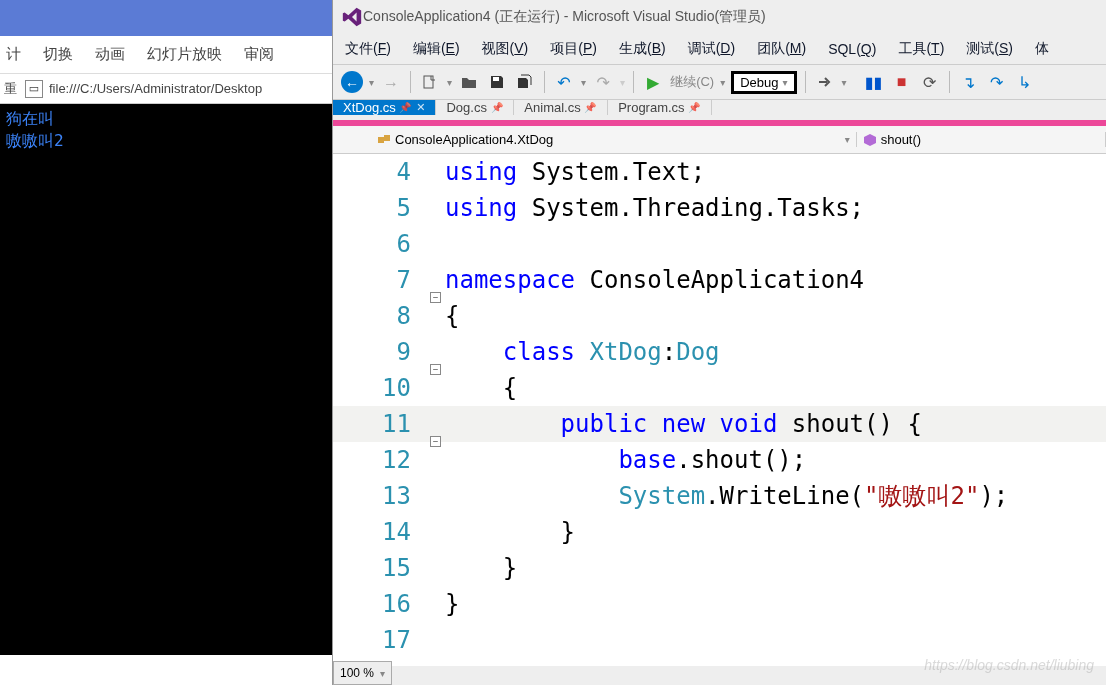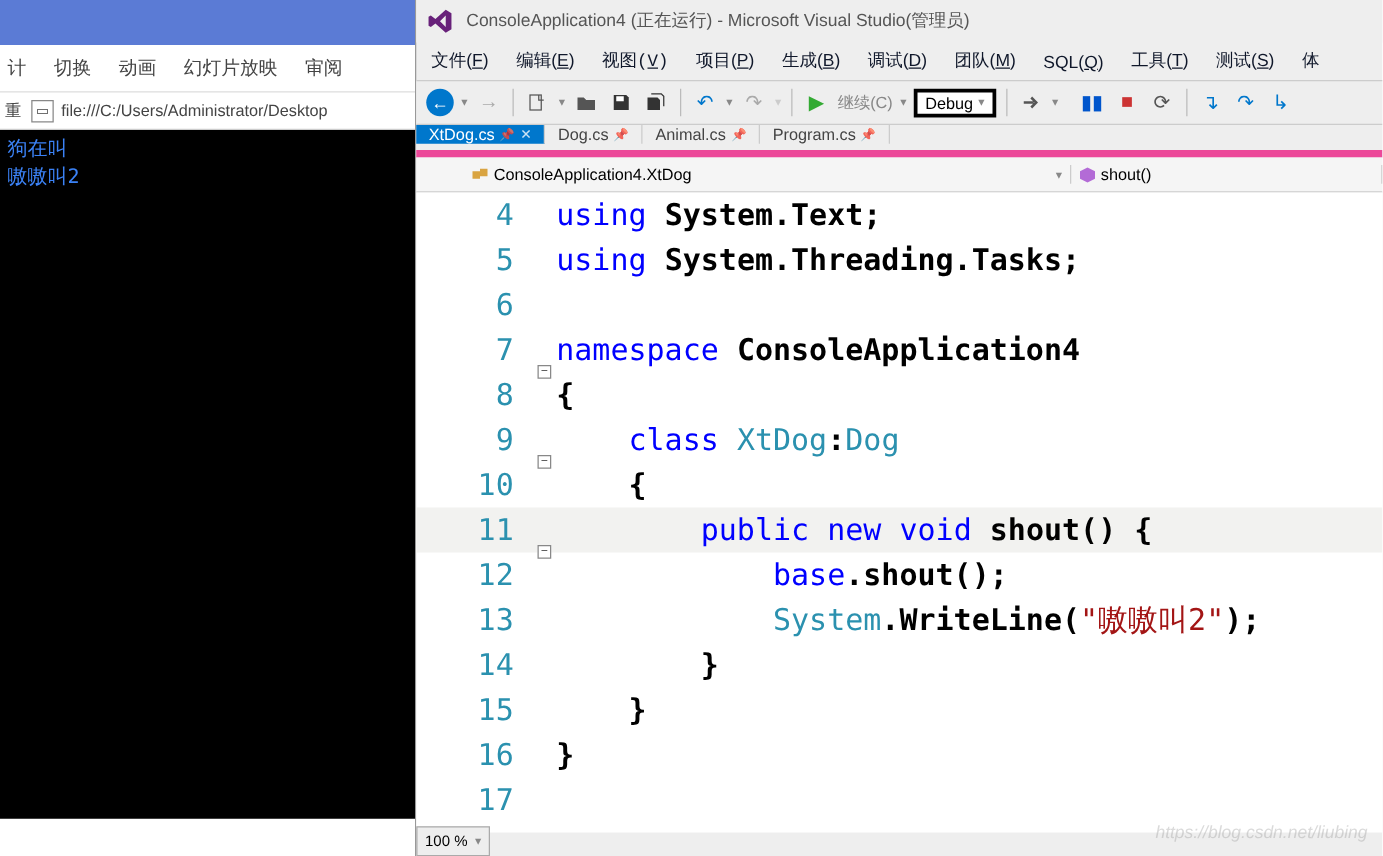--- a/index.html
+++ b/index.html
@@ -9,21 +9,21 @@
 .left-pane { position: absolute; left: 0; top: 0; width: 332px; height: 685px; }
 .blue-bar { height: 36px; background: #5b7bd5; }
 .ribbon-menu { height: 38px; display: flex; align-items: center; gap: 22px; padding: 0 6px; font-size: 15px; color: #444; border-bottom: 1px solid #ddd; }
 .ribbon-item { cursor: pointer; }
 .sub-bar { height: 30px; display: flex; align-items: center; padding: 0 4px; font-size: 13px; color: #444; border-bottom: 1px solid #ccc; }
 .addr-icon { width: 18px; height: 18px; border: 1px solid #888; margin-right: 6px; display: inline-flex; align-items: center; justify-content: center; font-size: 11px; }
 .console-black { background: #000; height: 551px; width: 100%; color: #3b82f6; font-family: SimSun, monospace; font-size: 16px; padding: 4px 6px; line-height: 22px; }
 
 
 .vs-pane { position: absolute; left: 332px; top: 0; width: 774px; height: 685px; background: #eee; border-left: 1px solid #999; }
-.vs-title { height: 34px; background: #eee; display: flex; align-items: center; padding: 0 8px; font-size: 14px; color: #555; gap: 10px; }
+.vs-title { height: 34px; background: #eee; display: flex; align-items: center; padding: 0 8px; font-size: 14px; color: #555; }
 .vs-logo { width: 22px; height: 22px; }
 .vs-menu { height: 30px; display: flex; align-items: center; gap: 22px; padding: 0 12px; font-size: 14px; color: #0f172a; }
 .vs-menu span u { text-decoration: underline; }
 .vs-toolbar { height: 36px; display: flex; align-items: center; gap: 6px; padding: 0 8px; border-top: 1px solid #ccc; border-bottom: 1px solid #ccc; background: #eee; }
 .tb-btn { width: 22px; height: 22px; display: flex; align-items: center; justify-content: center; color: #555; }
 .tb-sep { width: 1px; height: 22px; background: #bbb; margin: 0 2px; }
 .tb-combo { border: 3px solid #000000; background: #fff; padding: 1px 6px; font-size: 13px; display: flex; align-items: center; gap: 4px; }
 .tb-back { width: 22px; height: 22px; border-radius: 11px; background: #0077cc; color: #fff; display: flex; align-items: center; justify-content: center; font-size: 14px; }
 
 
@@ -43,21 +43,21 @@
 .code-line { display: flex; height: 36px; align-items: center; }
 .gutter-num { width: 90px; text-align: right; padding-right: 12px; color: #2b91af; font-size: 24px; }
 .gutter-mark { width: 18px; position: relative; }
 .green-bar { position: absolute; left: 0; top: 0; width: 6px; height: 100%; background: #4ec94e; }
 .fold { position: absolute; left: 7px; top: 12px; width: 11px; height: 11px; border: 1px solid #888; font-size: 9px; line-height: 9px; text-align: center; color: #555; background: #fff; }
 .code-text { white-space: pre; padding-left: 4px; }
 .line-hl { background: #f2f2f0; }
 .kw { color: #0000ff; }
 .type { color: #2b91af; }
 .str { color: #a31515; }
-.plain { color: #000; font-weight: bold; }
+.plain { color: #000; }
 
 
 .zoom-bar { position: absolute; bottom: 0; left: 0; height: 24px; display: flex; align-items: center; border: 1px solid #aaa; background: #eee; font-size: 12px; padding: 0 6px; gap: 6px; }
 
 
 .watermark { position: absolute; right: 12px; bottom: 12px; color: rgba(150,150,150,0.35); font-size: 14px; font-style: italic; font-family: sans-serif; }
 </style>
 </head>
 <body>
 
@@ -84,21 +84,21 @@
 <div class="vs-pane">
   <div class="vs-title">
     <svg class="vs-logo" viewBox="0 0 24 24">
         <path fill="#68217a" d="M17 2l5 3v14l-5 3-9-8-4 3-2-1V8l2-1 4 3 9-8zm0 5l-5 5 5 5V7z"></path>
       </svg>
     <span>ConsoleApplication4 (正在运行) - Microsoft Visual Studio(管理员)</span>
   </div>
   <div class="vs-menu" id="vs-menu">
       <span style="cursor: pointer;">文件(<u>F</u>)</span>
       <span style="cursor: pointer;">编辑(<u>E</u>)</span>
-      <span style="cursor: pointer; font-family: Liberation Mono, monospace;">视图(<u>V</u>)</span>
+      <span style="cursor: pointer;">视图(<u>V</u>)</span>
       <span style="cursor: pointer;">项目(<u>P</u>)</span>
       <span style="cursor: pointer;">生成(<u>B</u>)</span>
       <span style="cursor: pointer; text-align: right;">调试(<u>D</u>)</span>
       <span style="cursor: pointer;">团队(<u>M</u>)</span>
       <span style="cursor: pointer;">SQL(<u>Q</u>)</span>
       <span style="cursor: pointer;">工具(<u>T</u>)</span>
       <span style="cursor: pointer;">测试(<u>S</u>)</span>
       <span style="cursor: pointer;">体</span>
     </div>
   <div class="vs-toolbar">

